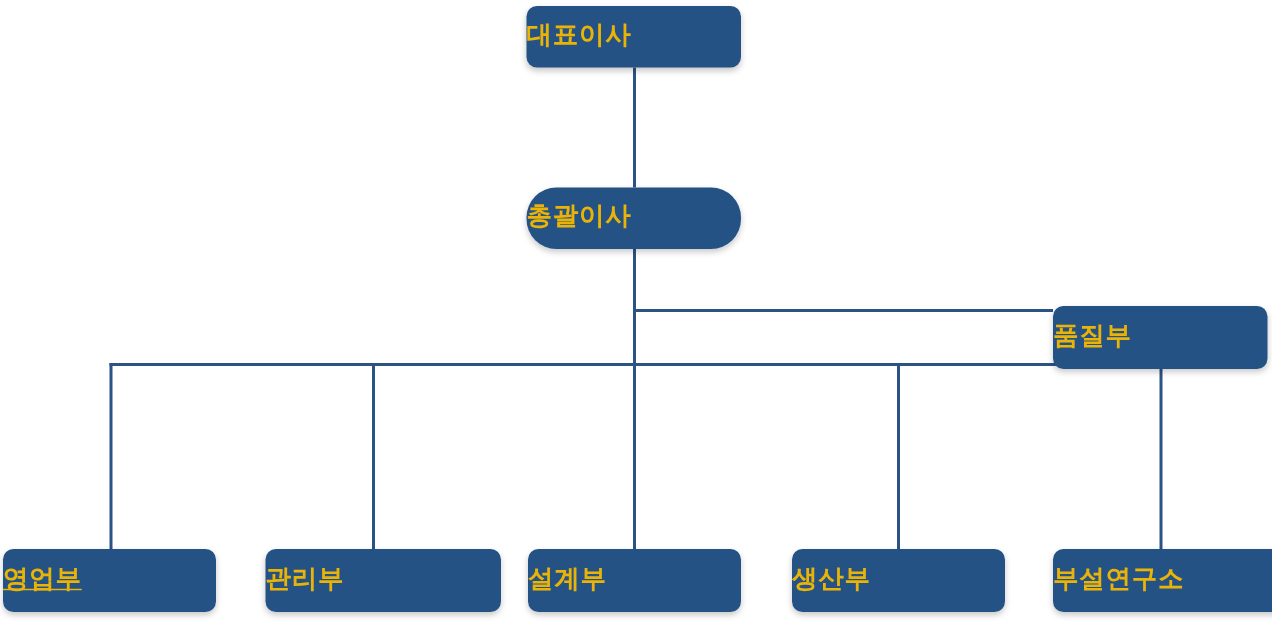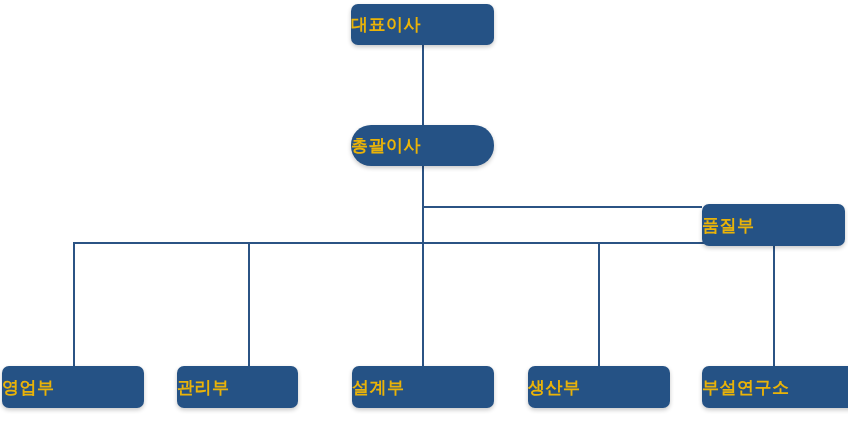--- a/index.html
+++ b/index.html
@@ -71,25 +71,25 @@
   </div>
 
   <div class="node" style="left:351px; top:125px; width:143px; height:41px;border-radius:20px;">
     <span class="node-label">총괄이사</span>
   </div>
 
   <div class="node" style="left:702px; top:204px; width:143px; height:42px;">
     <span class="node-label">품질부</span>
   </div>
 
-  <div class="node" style="left:2px; top:366px; width:142px; height:42px;">
+  <div class="node" style="left:2px; top:366px; width:142px; height:42px;text-decoration:underline;">
     <span class="node-label">영업부</span>
   </div>
 
-  <div class="node" style="left:177px; top:366px; width:121px; height:42px;">
+  <div class="node" style="left:177px; top:366px; width:157px; height:42px;">
     <span class="node-label">관리부</span>
   </div>
 
   <div class="node" style="left:528px; top:366px; width:142px; height:42px;">
     <span class="node-label">생산부</span>
   </div>
 
   <div class="node" style="left:352px; top:366px; width:142px; height:42px;">
     <span class="node-label">설계부</span>
   </div>

